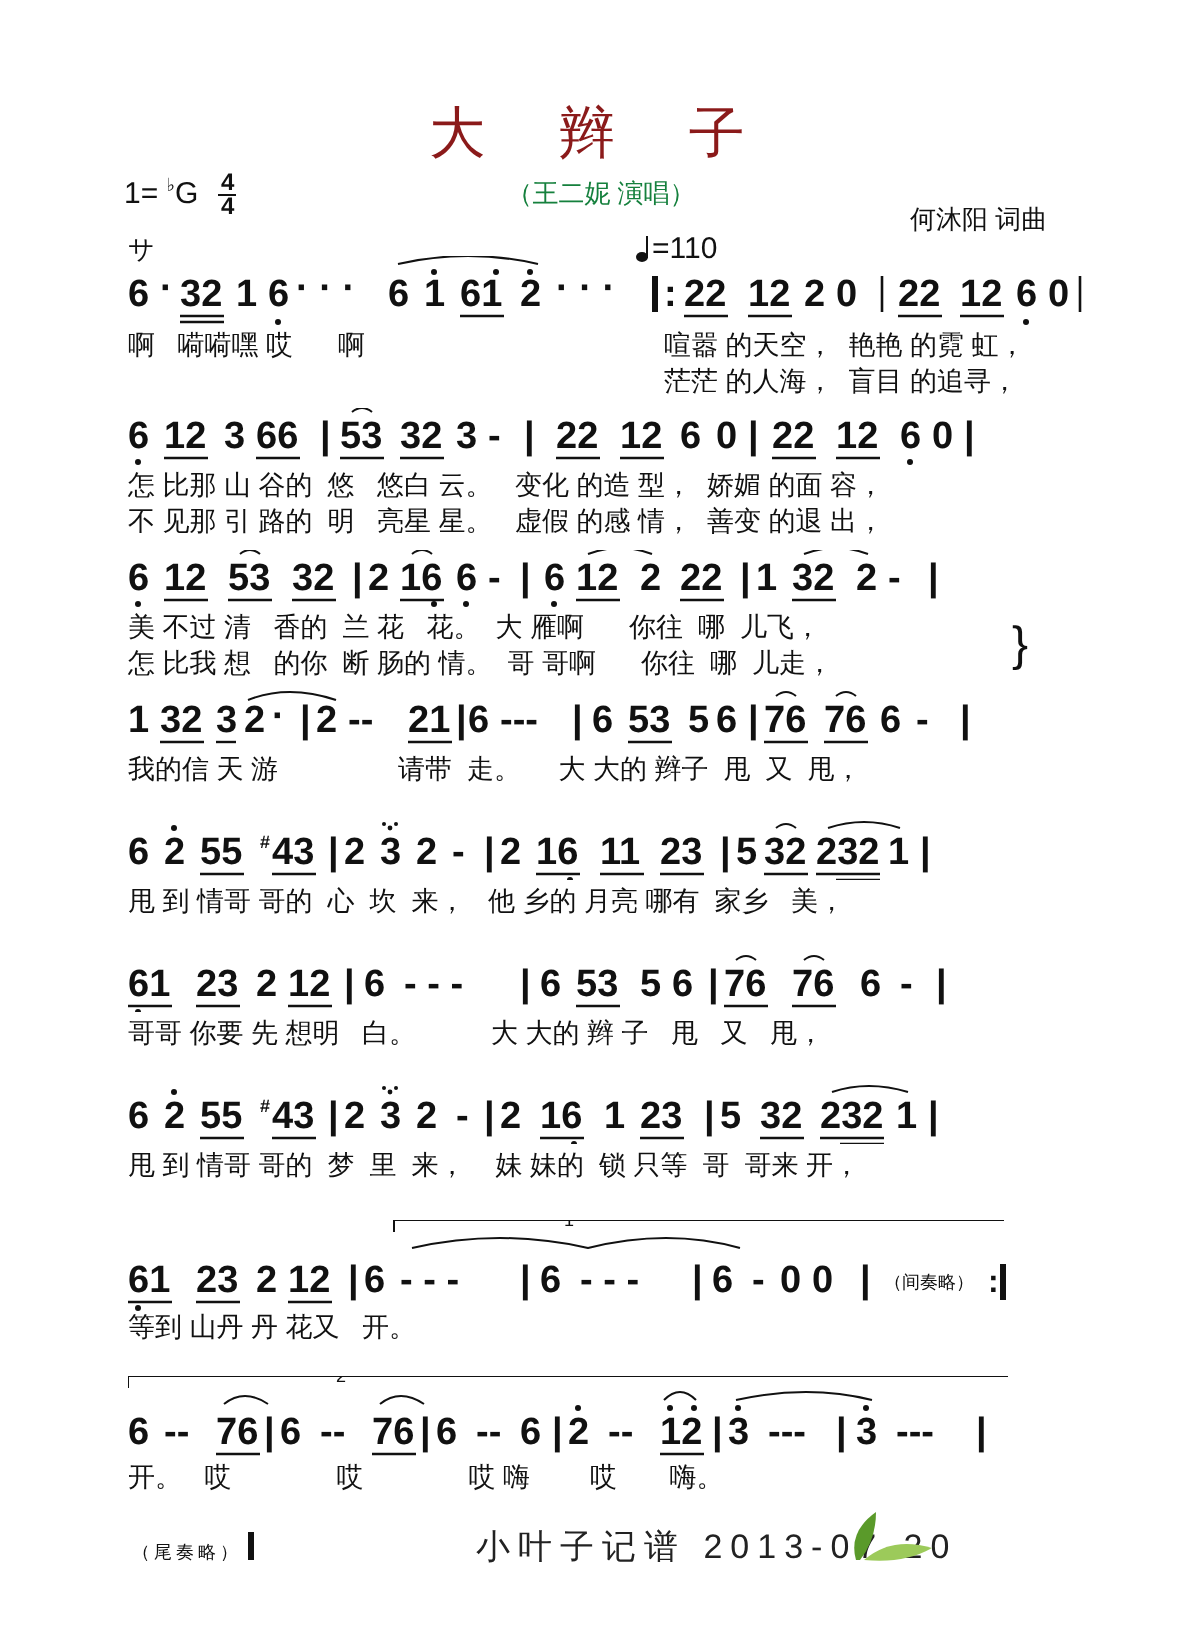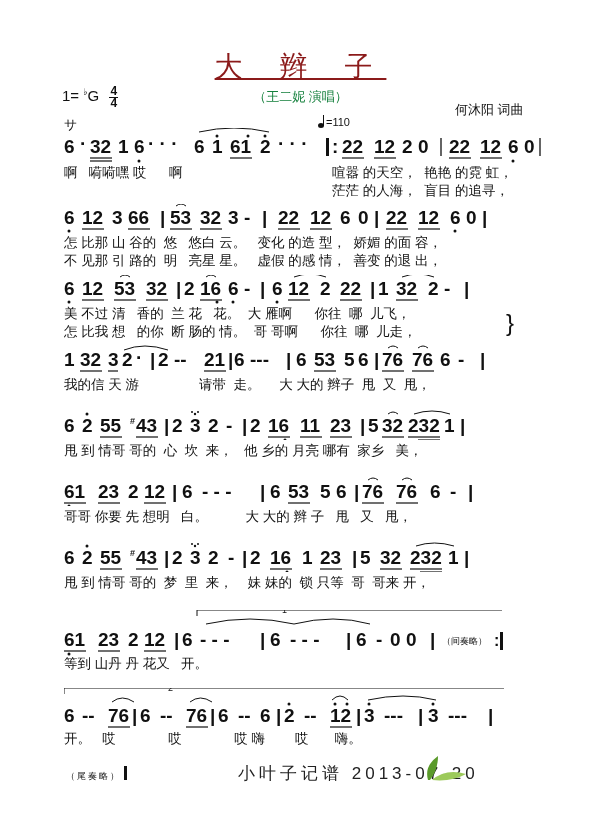--- a/index.html
+++ b/index.html
@@ -1,30 +1,30 @@
 <!DOCTYPE html>
 <html><head>
 <meta charset="utf-8">
 <style>
   html, body { margin: 0; padding: 0; background: #ffffff; }
   body { width: 601px; height: 813px; position: relative; overflow: hidden;
          font-family: "Liberation Sans", "DejaVu Sans", sans-serif; color: #111; }
   .abs { position: absolute; }
   .title { left: 0; width: 601px; top: 48px; text-align: center; font-family: "DejaVu Serif", serif;
-           font-size: 28px; letter-spacing: 14px; color: #8b1a1a; text-decoration: underline; }
+           font-size: 28px; letter-spacing: 14px; color: #8b1a1a; }
   .singer { left: 0; width: 601px; top: 88px; text-align: center; font-size: 13px; color: #15803d; }
   .key { left: 62px; top: 86px; font-size: 15px; }
   .key sup { font-size: 9px; }
   .timesig { display: inline-block; vertical-align: middle; text-align: center; line-height: 11px;
              font-size: 12px; font-weight: bold; margin-left: 6px; }
   .timesig span { display: block; }
   .timesig .bar { border-top: 1.5px solid #111; width: 9px; margin: 0 auto; height: 0; }
   .author { left: 455px; top: 101px; font-size: 13px; }
   .sanban { left: 64px; top: 116px; font-size: 13px; }
-  .tempo { left: 318px; top: 116px; font-size: 11px; }
+  .tempo { left: 318px; top: 116px; font-size: 15px; }
   .tempo .note { display: inline-block; width: 6px; height: 5px; background: #111; border-radius: 50%;
                  position: relative; top: 2px; margin-right: 2px; }
   .tempo .note::after { content: ""; position: absolute; right: 0; bottom: 2px; width: 1px; height: 11px; background: #111; }
 
   .row { position: absolute; left: 64px; width: 480px; }
   .lyric { position: absolute; left: 0; font-size: 13.5px; white-space: pre; color: #111; }
   .small { font-size: 9px; letter-spacing: 2px; }
   .footer-text { font-size: 17px; letter-spacing: 4px; color: #222; }
   .leaf { position: absolute; }
 </style>

